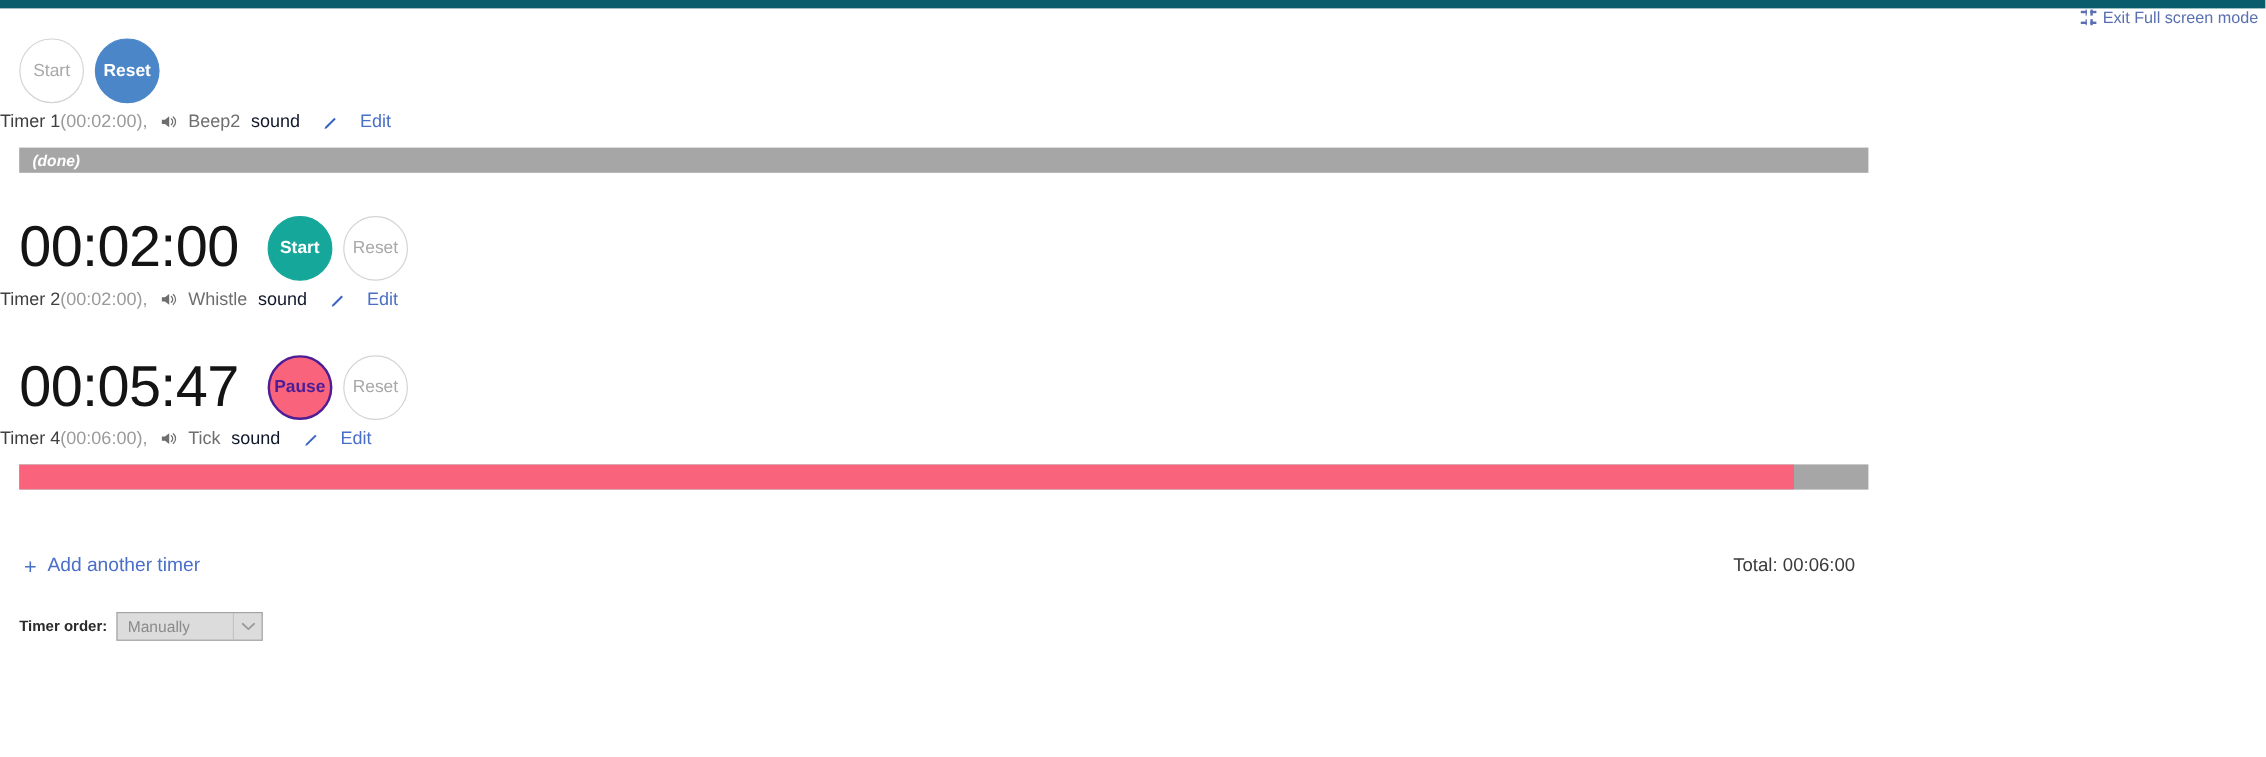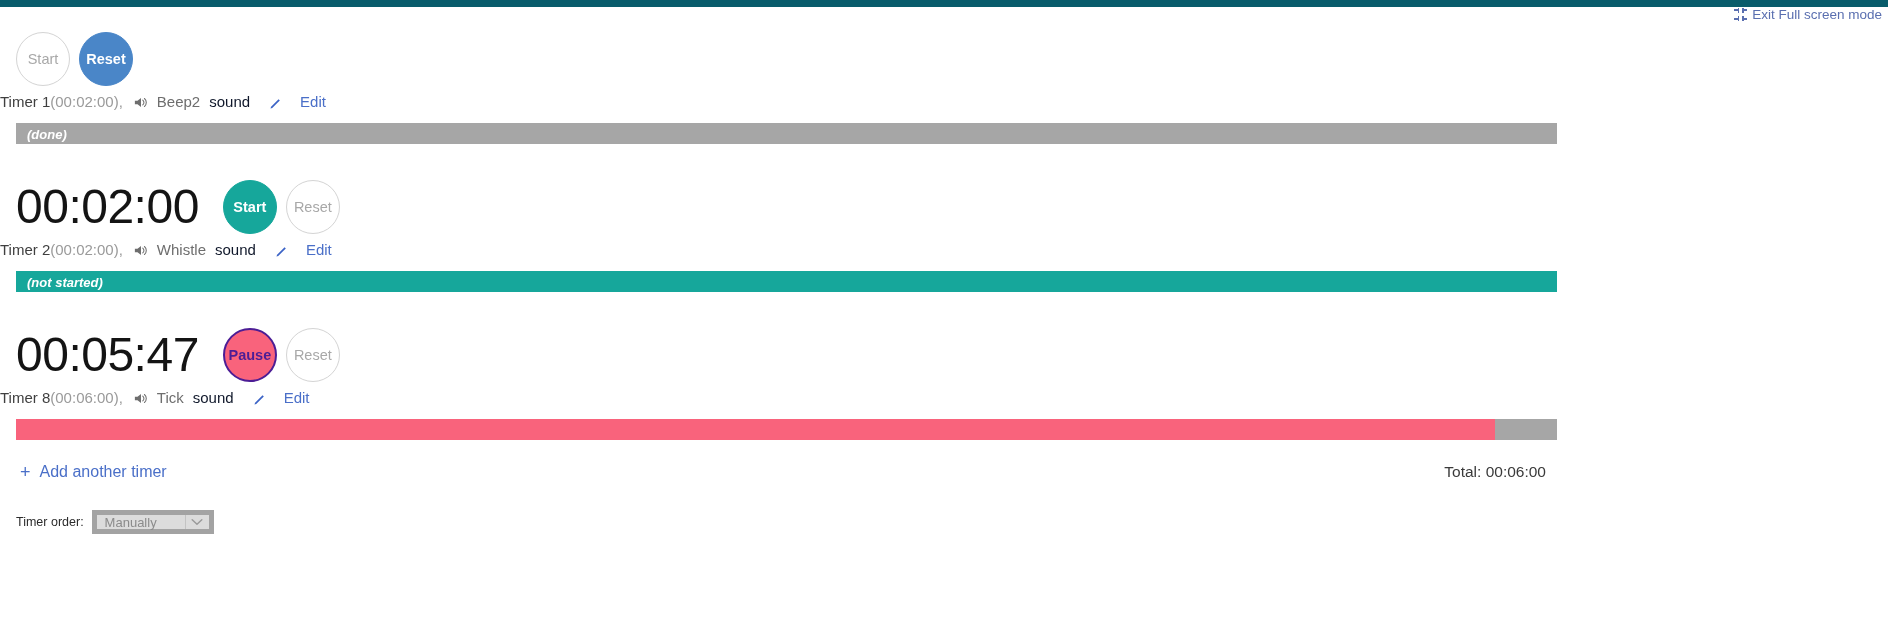--- a/index.html
+++ b/index.html
@@ -141,25 +141,25 @@
     display: flex; align-items: center; gap: 9px;
     color: #4a6fc8; font-size: 16px; cursor: pointer;
   }
   .add-plus { font-size: 18px; line-height: 1; color:#4a6fc8; }
   .total { color: #3a3a3a; font-size: 15.5px; margin-right: 326px; }
 
   .order-row {
     position: absolute; left: 16px; top: 488px;
     display: flex; align-items: center; gap: 8px;
   }
-  .order-label { font-size: 12.5px; font-weight: normal; color:#2b2b2b; }
+  .order-label { font-size: 12.5px; font-weight: bold; color:#2b2b2b; }
   .select-box {
     width: 122px; height: 24px;
     background: #dcdcdc;
-    border: 5px solid #a3a3a3;
+    border: 1px solid #a3a3a3;
     display:flex; align-items: center;
     position: relative; cursor: pointer;
   }
   .select-value {
     font-size: 13px; color: #8b8b8b; padding-left: 8px;
     white-space: nowrap; overflow: hidden;
   }
   .select-arrow-box {
     position: absolute; right: 0; top: 0; bottom: 0;
     width: 24px; border-left: 1px solid #c3c3c3;
@@ -242,35 +242,32 @@
         <span class="sound-word">sound</span>
         <span class="edit-link">
           <span class="pencil">
             <svg viewBox="0 0 14 14" width="13" height="13" aria-hidden="true">
               <path d="M11.4 1.3 12.7 2.6 4.6 10.7 2.6 11.4 3.3 9.4z" fill="#3b63c6"></path>
             </svg>
           </span>
           <span>Edit</span>
         </span>
       </div>
-      <div class="bar-wrap teal-full">
-        <span class="bar-text">(not started)</span>
-      </div>
     </div>
 
     <div class="timer-gap"></div>
 
     <div class="timer-block">
       <div class="timer-top">
         <div class="clock black">00:05:47</div>
         <div class="btn-circle primary-pink">Pause</div>
         <div class="btn-circle ghost">Reset</div>
       </div>
       <div class="timer-label-row">
-        <span class="timer-name">Timer 8</span>
+        <span class="timer-name">Timer 4</span>
         <span class="timer-comma">(00:06:00),</span>
         <span class="sound-icon">
           <svg viewBox="0 0 16 14" width="14" height="13" aria-hidden="true">
             <path d="M1 5h3l4-3.2v10.4L4 9H1z" fill="#6e6e6e"></path>
             <path d="M10 4.2a3.6 3.6 0 0 1 0 5.6" stroke="#6e6e6e" stroke-width="1.2" fill="none" stroke-linecap="round"></path>
             <path d="M11.9 2.4a6 6 0 0 1 0 9.2" stroke="#6e6e6e" stroke-width="1.2" fill="none" stroke-linecap="round"></path>
           </svg>
         </span>
         <span class="sound-name">Tick</span>
         <span class="sound-word">sound</span>

